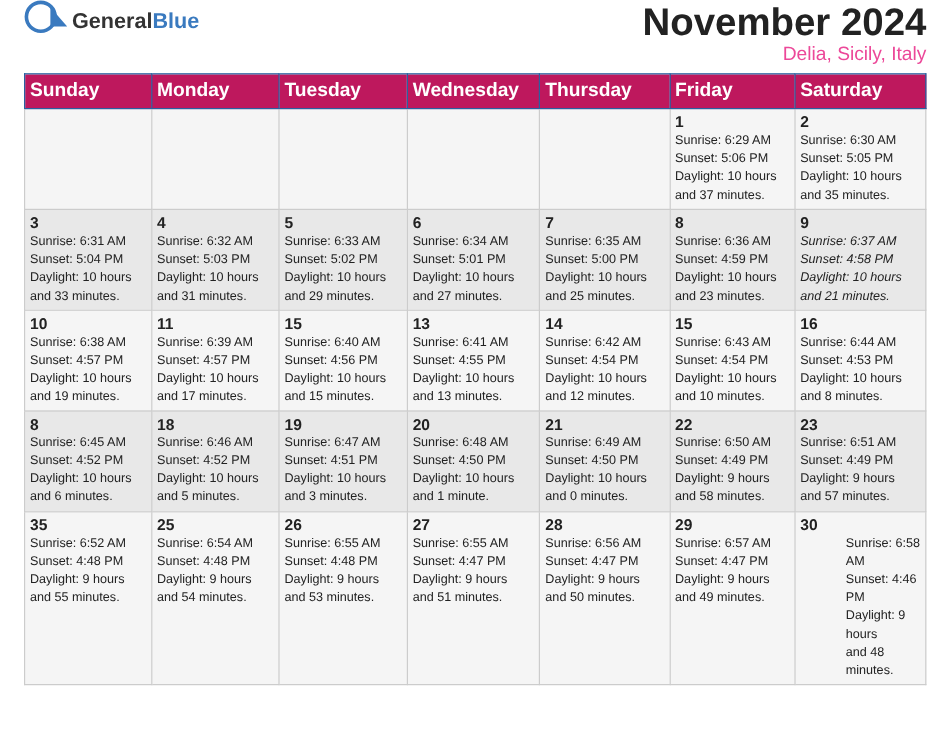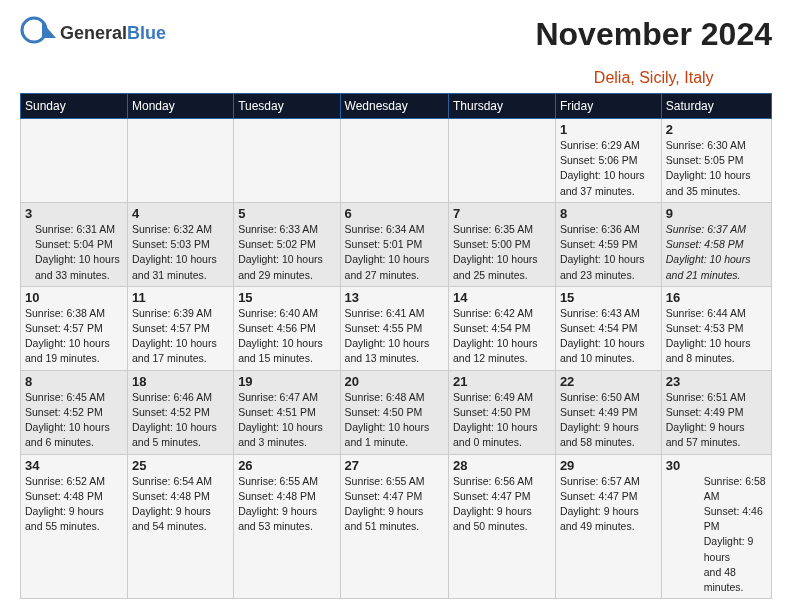--- a/index.html
+++ b/index.html
@@ -5,54 +5,53 @@
     * { box-sizing: border-box; margin: 0; padding: 0; }
     body {
       font-family: Arial, Helvetica, sans-serif;
       background: #fff;
       width: 792px;
       height: 612px;
       overflow: hidden;
     }
     .page {
       width: 792px;
-      padding: 16px 20px 10px 20px;
+      padding: 0 20px 10px 20px;
     }
     .header-row {
       display: flex;
       justify-content: space-between;
       align-items: flex-start;
       margin-bottom: 6px;
     }
     .title-block {
-      text-align: center;
+      text-align: right;
     }
     .title-block h1 {
       font-size: 32px;
       font-weight: bold;
       color: #222;
     }
     .title-block h2 {
       font-size: 16px;
       font-weight: normal;
-      color: #c2410c;
-      margin-top: 16px;
+      color: #ec4899;
     }
     .calendar {
       width: 100%;
       border-collapse: collapse;
       font-size: 11px;
     }
     .calendar thead th {
-      background-color: #0f172a;
+      background-color: #be185d;
       color: #fff;
       padding: 5px 4px;
       text-align: left;
-      font-size: 12px;
-      font-weight: normal;
+      font-size: 16px;
+      font-weight: bold;
       border: 1px solid #2a60a0;
     }
     .calendar tbody td {
       border: 1px solid #ccc;
       vertical-align: top;
       padding: 3px 4px;
       width: 113px;
       height: 80px;
       color: #222;
     }
@@ -136,21 +135,21 @@
             <span class="day-num">2</span>
             <div class="day-info" style="white-space: pre-line;">Sunrise: 6:30 AM
 Sunset: 5:05 PM
 Daylight: 10 hours
 and 35 minutes.</div>
           </td>
         </tr>
         <tr>
           <td>
             <span class="day-num">3</span>
-            <div class="day-info" style="white-space: pre-line; margin-left: 10px;">Sunrise: 6:31 AM
+            <div class="day-info" style="white-space: pre-line;">Sunrise: 6:31 AM
 Sunset: 5:04 PM
 Daylight: 10 hours
 and 33 minutes.</div>
           </td>
           <td>
             <span class="day-num">4</span>
             <div class="day-info" style="white-space: pre-line;">Sunrise: 6:32 AM
 Sunset: 5:03 PM
 Daylight: 10 hours
 and 31 minutes.</div>
@@ -288,21 +287,21 @@
           <td>
             <span class="day-num">23</span>
             <div class="day-info" style="white-space: pre-line;">Sunrise: 6:51 AM
 Sunset: 4:49 PM
 Daylight: 9 hours
 and 57 minutes.</div>
           </td>
         </tr>
         <tr>
           <td>
-            <span class="day-num">34</span>
+            <span class="day-num">35</span>
             <div class="day-info" style="white-space: pre-line;">Sunrise: 6:52 AM
 Sunset: 4:48 PM
 Daylight: 9 hours
 and 55 minutes.</div>
           </td>
           <td>
             <span class="day-num">25</span>
             <div class="day-info" style="white-space: pre-line;">Sunrise: 6:54 AM
 Sunset: 4:48 PM
 Daylight: 9 hours

